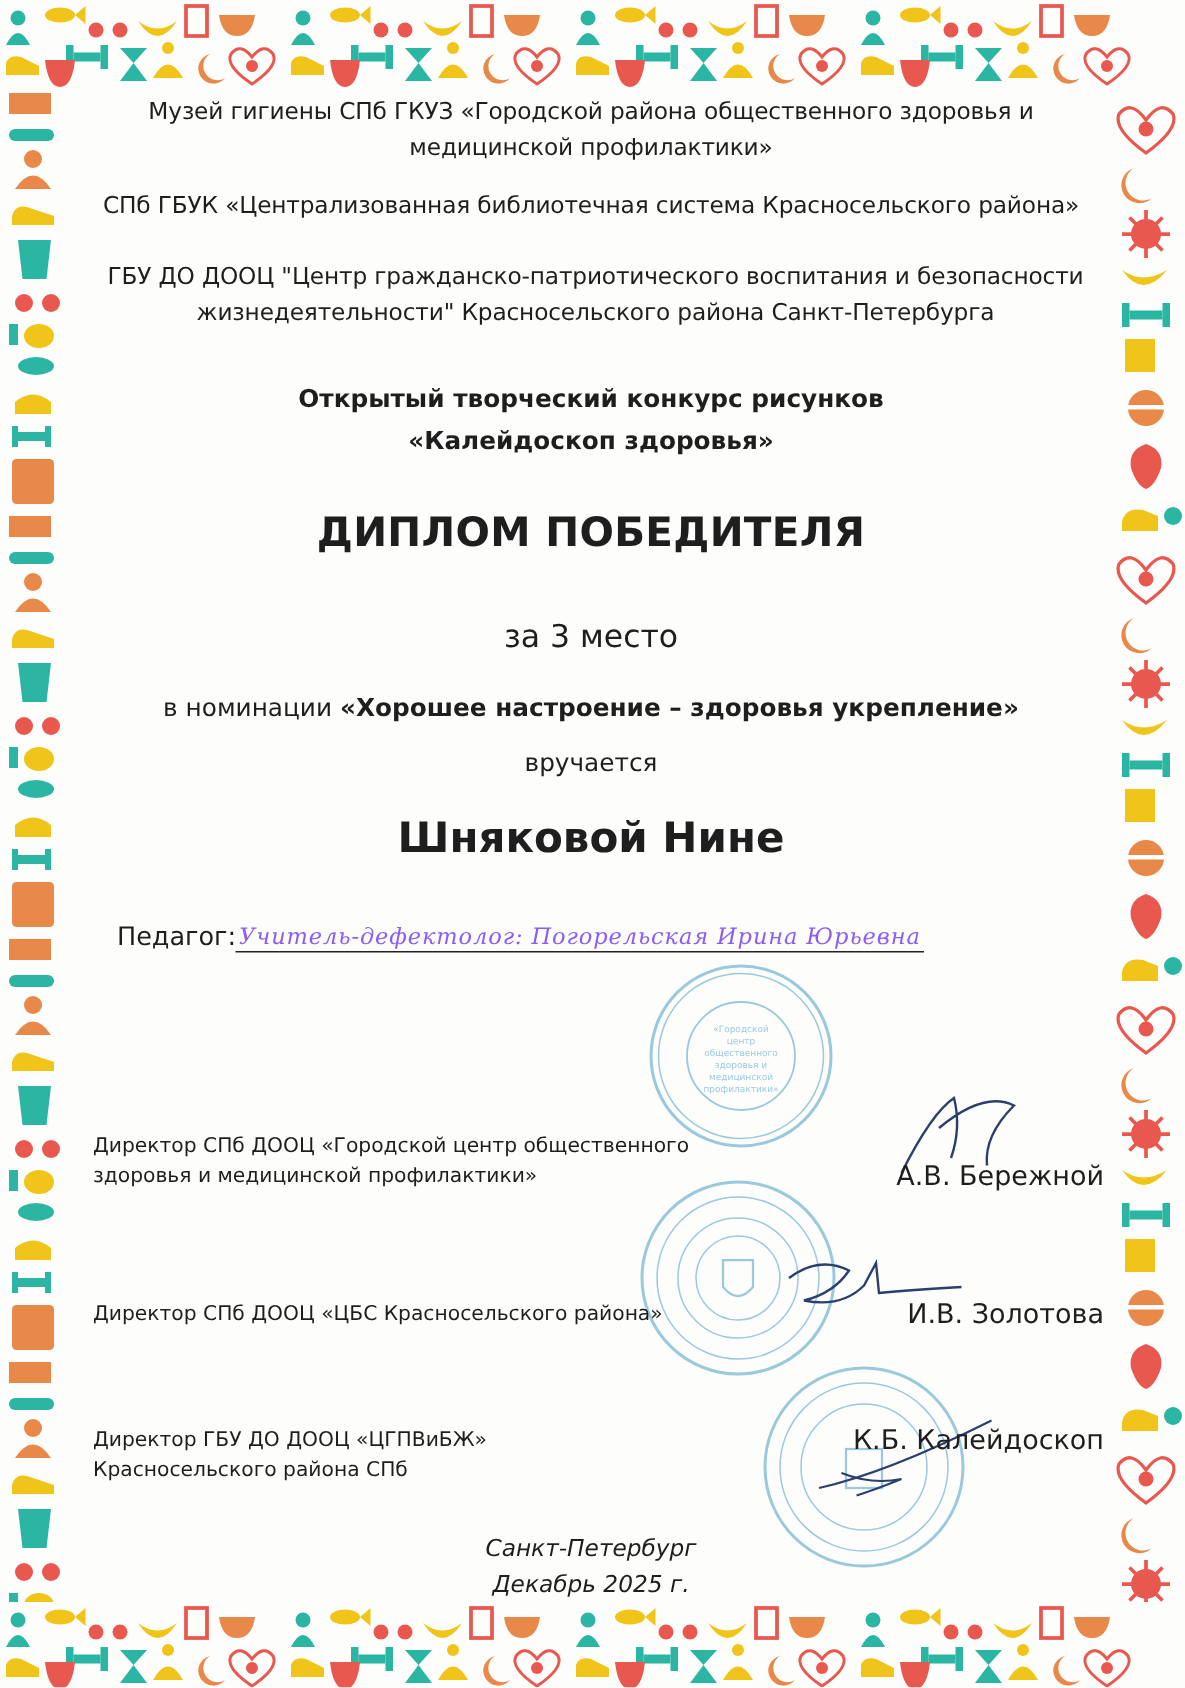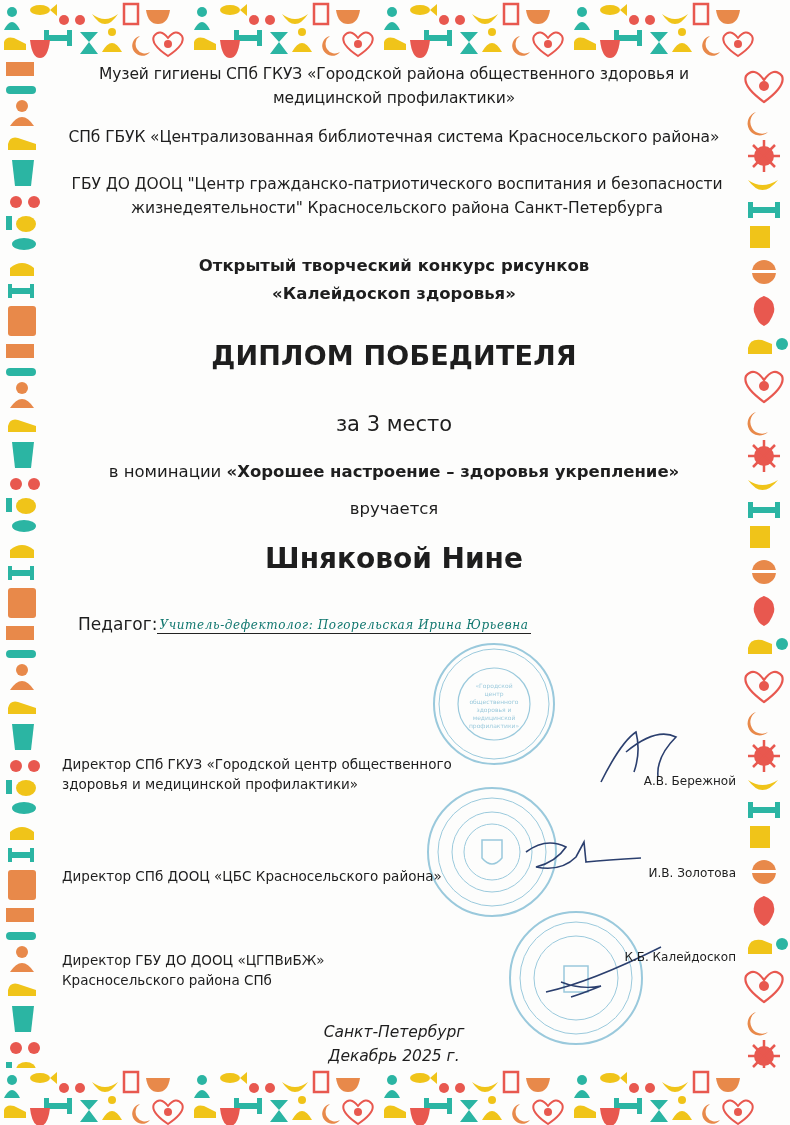--- a/index.html
+++ b/index.html
@@ -22,26 +22,26 @@
   .title { font-size:27px; font-weight:bold; letter-spacing:0.2px; }
   .place { font-size:21px; }
   .nom { font-size:16.5px; }
   .nom b { font-weight:bold; }
   .winner { font-size:28px; font-weight:bold; }
 
   .teacher-row { position:absolute; left:32px; top:552px; width:660px; height:30px; white-space:nowrap; }
   .teacher-label { font-size:17px; vertical-align:bottom; }
   .teacher-value {
     display:inline-block; font-family:"DejaVu Serif", serif; font-style:italic;
-    font-size:12px; letter-spacing:0.6px; border-bottom:1.5px solid #222;
-    padding:0 2px 1px 2px; color:#0f766e;
+    font-size:15px; letter-spacing:0.6px; border-bottom:1.5px solid #222;
+    padding:0 2px 1px 2px; color:#8b5cf6;
   }
 
   .sig { position:absolute; font-size:13.5px; line-height:20px; }
-  .sig-name { position:absolute; font-size:12px; text-align:right; white-space:nowrap; }
+  .sig-name { position:absolute; font-size:18px; text-align:right; white-space:nowrap; }
 
   .stamp { position:absolute; border-radius:50%; opacity:0.55; }
   .signature { position:absolute; }
 
   .footer { font-size:15.5px; line-height:24px; }
 </style>
 </head>
 <body>
 
 <div class="border-strip border-top">
@@ -224,21 +224,21 @@
     <path d="M5 60 Q25 20 40 10 Q45 30 38 50 M30 30 Q60 5 80 15 Q60 35 62 55" fill="none" stroke="#2b3f6e" stroke-width="1.6"></path>
   </svg>
   <svg class="signature" style="left:470px; top:770px;" width="130" height="50">
     <path d="M10 20 Q30 5 50 15 Q40 30 20 35 Q45 40 60 25 L68 10 L70 30 Q90 28 125 26" fill="none" stroke="#2b3f6e" stroke-width="1.6"></path>
   </svg>
   <svg class="signature" style="left:495px; top:880px;" width="130" height="60">
     <path d="M5 50 Q50 40 120 5 M20 40 Q40 48 60 44 Q40 52 30 55" fill="none" stroke="#2b3f6e" stroke-width="1.4"></path>
   </svg>
 
   <div class="sig" style="left:16px; top:692px;">
-    <div>Директор СПб ГКУЗ «Городской центр общественного</div>
+    <div>Директор СПб ДООЦ «Городской центр общественного</div>
     <div>здоровья и медицинской профилактики»</div>
   </div>
   <div class="sig-name" style="right:6px; top:712px;">А.В. Бережной</div>
 
   <div class="sig" style="left:16px; top:804px;">
     <div>Директор СПб ДООЦ «ЦБС Красносельского района»</div>
   </div>
   <div class="sig-name" style="right:6px; top:804px;">И.В. Золотова</div>
 
   <div class="sig" style="left:16px; top:888px;">

